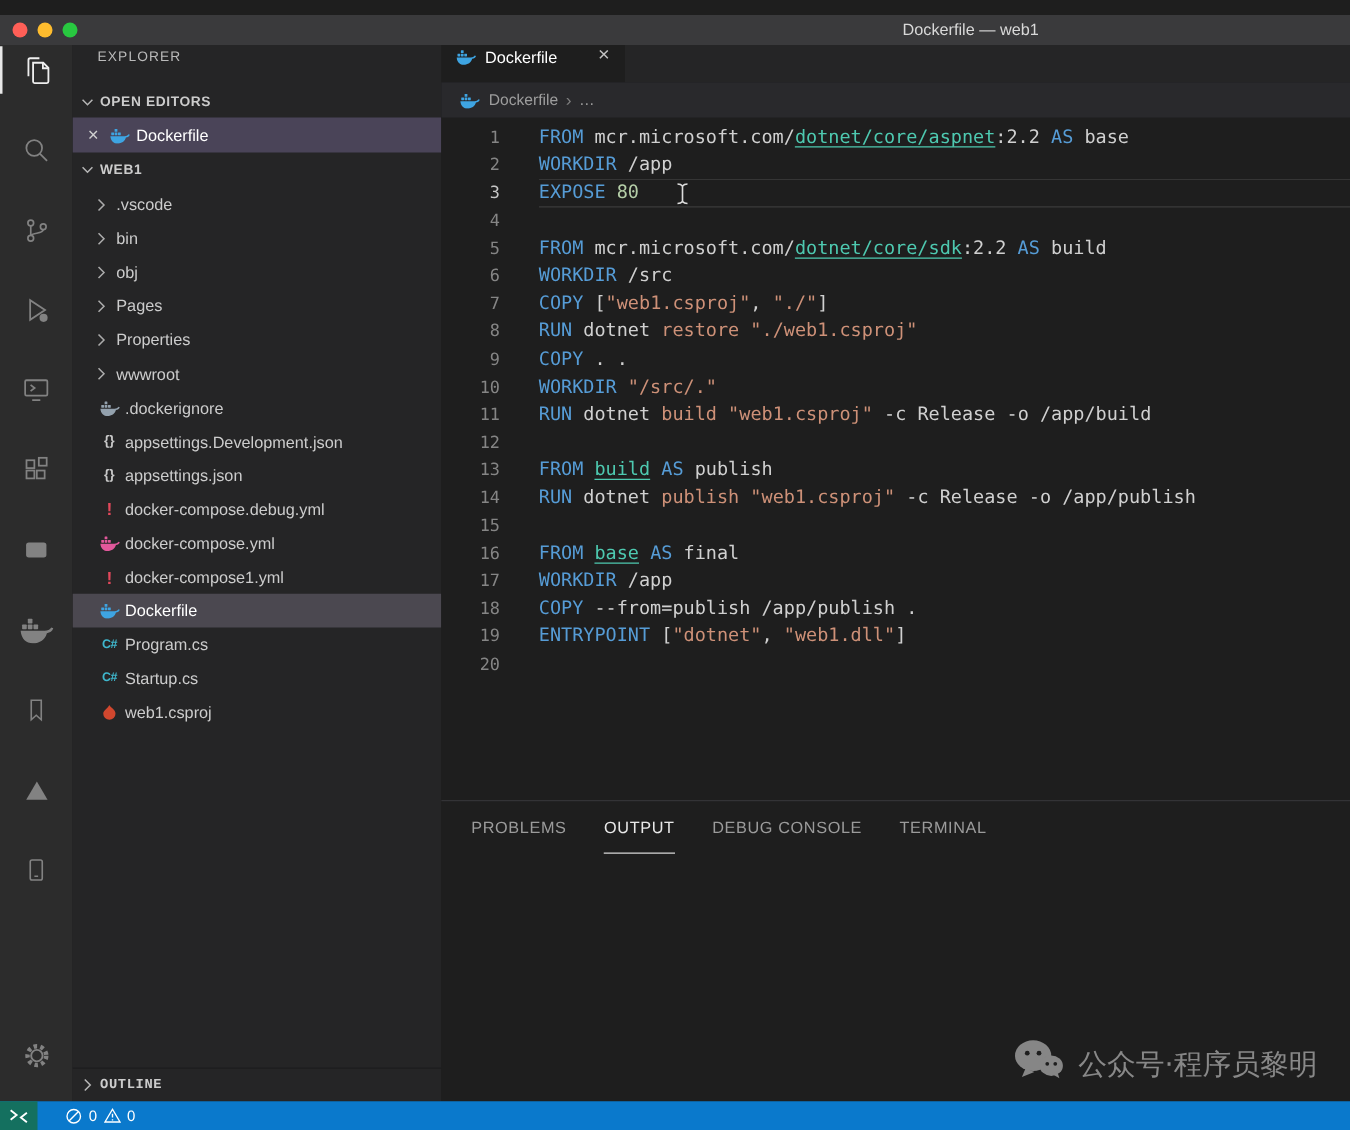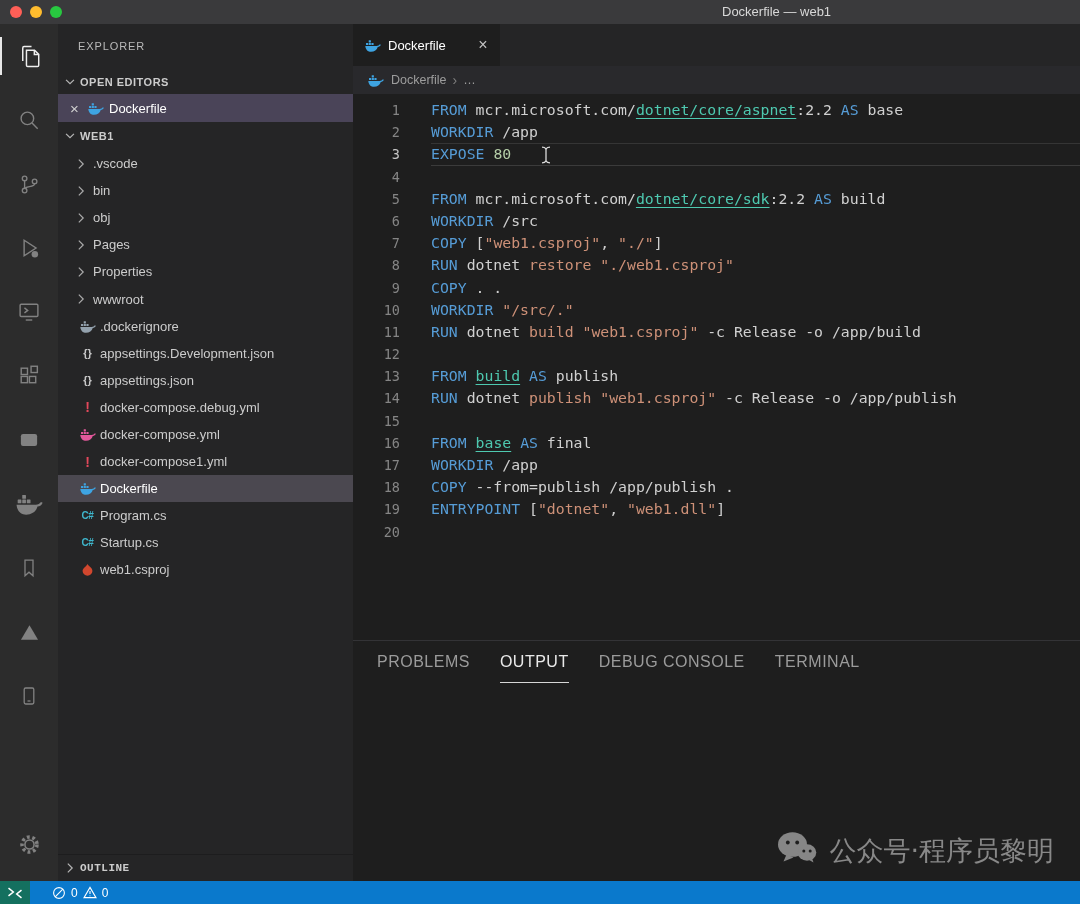--- a/index.html
+++ b/index.html
@@ -1,21 +1,21 @@
 <!DOCTYPE html>
 <html style="--kw: #569cd6; --pl: #d0d0d0; --str: #ce9178; --num: #b5cea8; --lk: #4ec9b0; --cmd: #ce9178; --accent: #0a79cc; --remote: #14705f;"><head>
 <meta charset="utf-8">
 <style>
   *{box-sizing:border-box;margin:0;padding:0}
   html,body{width:1080px;height:904px;background:#111;}
   body{font-family:"Liberation Sans","DejaVu Sans",sans-serif;-webkit-font-smoothing:antialiased;overflow:hidden;}
   .window{position:relative;width:1080px;height:904px;background:#1e1e1e;overflow:hidden;}
 
   
-  .titlebar{position:absolute;top:0;left:0;right:0;height:24px;background:#3a3a3c;display:flex;align-items:center;z-index:5;}
+  .titlebar{position:absolute;top:12px;left:0;right:0;height:24px;background:#3a3a3c;display:flex;align-items:center;z-index:5;}
   .traffic{display:flex;gap:8px;margin-left:10px;}
   .tl{width:12px;height:12px;border-radius:50%;display:inline-block;}
   .tl.r{background:#ff5f57}.tl.y{background:#febc2e}.tl.g{background:#28c840}
   .win-title{position:absolute;left:722px;top:0;height:24px;line-height:24px;font-size:13px;color:#d8d8d8;}
 
   
   .main{position:absolute;top:24px;left:0;right:0;bottom:23px;display:flex;}
 
   
   .activitybar{width:58px;background:#2c2c2c;display:flex;flex-direction:column;flex:none;}
@@ -60,33 +60,33 @@
   .lbody{flex:1;margin-left:31px;white-space:pre;}
   .cline.current .lbody{box-shadow:inset 0 1px 0 #353535, inset 0 -1px 0 #3b3b3b;}
   .cline.current .gutter{color:#c6c6c6;}
   .tk-kw{color:var(--kw)}.tk-pl{color:var(--pl)}.tk-str{color:var(--str)}
   .tk-num{color:var(--num)}.tk-cmd{color:var(--cmd)}
   .tk-lk{color:var(--lk);text-decoration:underline;text-underline-offset:3px;}
   .ibeam{position:absolute;left:188px;top:52px;}
 
   .panel{height:241px;flex:none;display:flex;flex-direction:column;border-top:1px solid #333336;}
   .ptabs{height:42px;display:flex;align-items:center;gap:30px;padding-left:24px;flex:none;}
-  .ptab{font-size:16px;letter-spacing:.5px;color:#9b9b9b;height:42px;line-height:42px;border-bottom:1px solid transparent;cursor:pointer;}
+  .ptab{font-size:13px;letter-spacing:.5px;color:#9b9b9b;height:42px;line-height:42px;border-bottom:1px solid transparent;cursor:pointer;}
   .ptab.active{color:#e9e9e9;border-bottom-color:#d7d7d7;}
   .pbody{flex:1;}
 
   
   .statusbar{position:absolute;left:0;right:0;bottom:0;height:23px;background:var(--accent);display:flex;align-items:center;color:#ffffff;font-size:12px;z-index:6;}
   .remote{width:30px;height:23px;background:var(--remote);display:flex;align-items:center;justify-content:center;cursor:pointer;flex:none;}
   .sb-problems{display:flex;align-items:center;gap:5px;margin-left:22px;cursor:pointer;}
   .sb-problems .sicon{display:flex;align-items:center;}
   .sb-problems .num{font-size:12px;}
 
   
-  .watermark{position:absolute;right:26px;bottom:33px;display:flex;align-items:center;gap:12px;color:#919191;font-size:27px;font-weight:500;z-index:4;opacity:.92;font-family:"DejaVu Sans","Liberation Sans",sans-serif;}
+  .watermark{position:absolute;right:26px;bottom:33px;display:flex;align-items:center;gap:12px;color:#919191;font-size:23px;font-weight:500;z-index:4;opacity:.92;font-family:"DejaVu Sans","Liberation Sans",sans-serif;}
 </style>
 </head>
 <body>
 
 <div class="window">
 
   <div class="titlebar">
     <div class="traffic">
       <span class="tl r"></span>
       <span class="tl y"></span>

